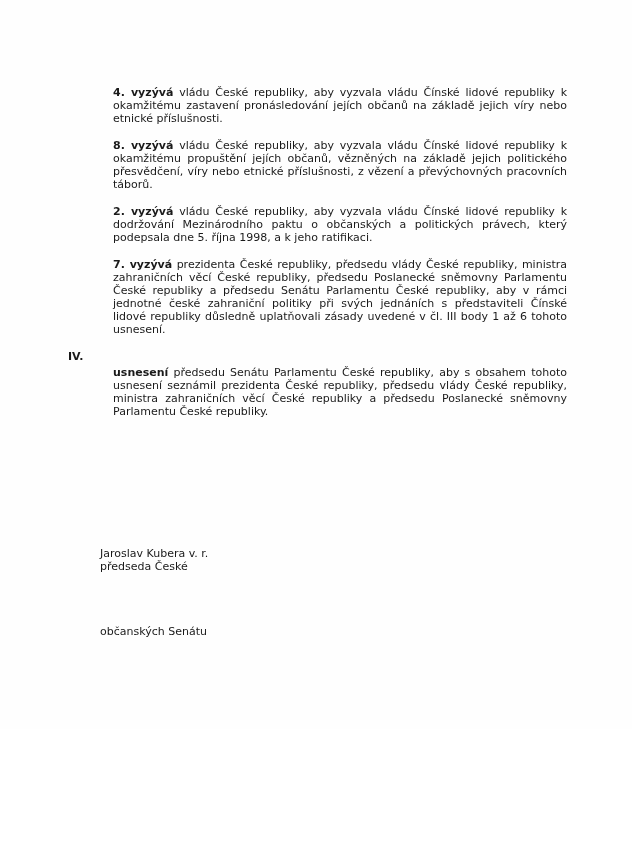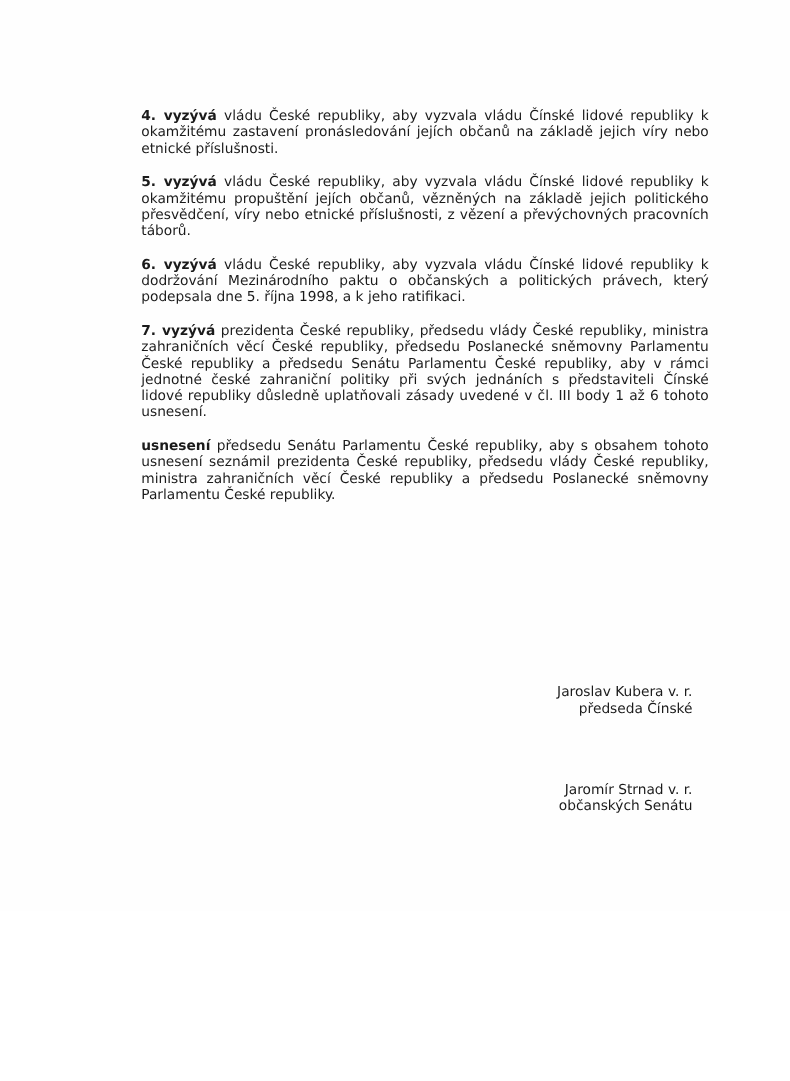--- a/index.html
+++ b/index.html
@@ -33,49 +33,49 @@
     font-weight: bold;
   }
   .section-label {
     font-weight: bold;
     margin: 2px 0 3px -45px;
   }
   .sig {
     position: absolute;
     left: 100px;
     width: 454px;
-    text-align: right;
+    text-align: left;
   }
   .sig-1 { top: 547px; }
   .sig-2 { top: 625px; }
   .sig .name, .sig .role { display: block; }
 </style>
 </head>
 <body>
 
 <div class="page">
 
   <div class="content">
 
     <p class="para"><b class="lead">4. vyzývá</b> <span>vládu České republiky, aby vyzvala vládu Čínské lidové republiky k okamžitému zastavení pronásledování jejích občanů na základě jejich víry nebo etnické příslušnosti.</span></p>
 
-    <p class="para"><b class="lead">5. vyzývá</b> <span>vládu České republiky, aby vyzvala vládu Čínské lidové republiky k okamžitému propuštění jejích občanů, vězněných na základě jejich politického přesvědčení, víry nebo etnické příslušnosti, z vězení a převýchovných pracovních táborů.</span></p>
+    <p class="para"><b class="lead">8. vyzývá</b> <span>vládu České republiky, aby vyzvala vládu Čínské lidové republiky k okamžitému propuštění jejích občanů, vězněných na základě jejich politického přesvědčení, víry nebo etnické příslušnosti, z vězení a převýchovných pracovních táborů.</span></p>
 
-    <p class="para"><b class="lead">6. vyzývá</b> <span>vládu České republiky, aby vyzvala vládu Čínské lidové republiky k dodržování Mezinárodního paktu o občanských a politických právech, který podepsala dne 5. října 1998, a k jeho ratifikaci.</span></p>
+    <p class="para"><b class="lead">2. vyzývá</b> <span>vládu České republiky, aby vyzvala vládu Čínské lidové republiky k dodržování Mezinárodního paktu o občanských a politických právech, který podepsala dne 5. října 1998, a k jeho ratifikaci.</span></p>
 
     <p class="para"><b class="lead">7. vyzývá</b> <span>prezidenta České republiky, předsedu vlády České republiky, ministra zahraničních věcí České republiky, předsedu Poslanecké sněmovny Parlamentu České republiky a předsedu Senátu Parlamentu České republiky, aby v rámci jednotné české zahraniční politiky při svých jednáních s představiteli Čínské lidové republiky důsledně uplatňovali zásady uvedené v čl. III body 1 až 6 tohoto usnesení.</span></p>
 
+    <div class="section-label">IV.</div>
 
     <p class="para"><b class="lead">usnesení</b> <span>předsedu Senátu Parlamentu České republiky, aby s obsahem tohoto usnesení seznámil prezidenta České republiky, předsedu vlády České republiky, ministra zahraničních věcí České republiky a předsedu Poslanecké sněmovny Parlamentu České republiky.</span></p>
 
   </div>
 
   <div class="sig sig-1">
     <span class="name">Jaroslav Kubera v. r.</span>
-    <span class="role">předseda Čínské</span>
+    <span class="role">předseda České</span>
   </div>
 
   <div class="sig sig-2">
-    <span class="name">Jaromír Strnad v. r.</span>
     <span class="role">občanských Senátu</span>
   </div>
 
 </div>
 
 </body></html>

